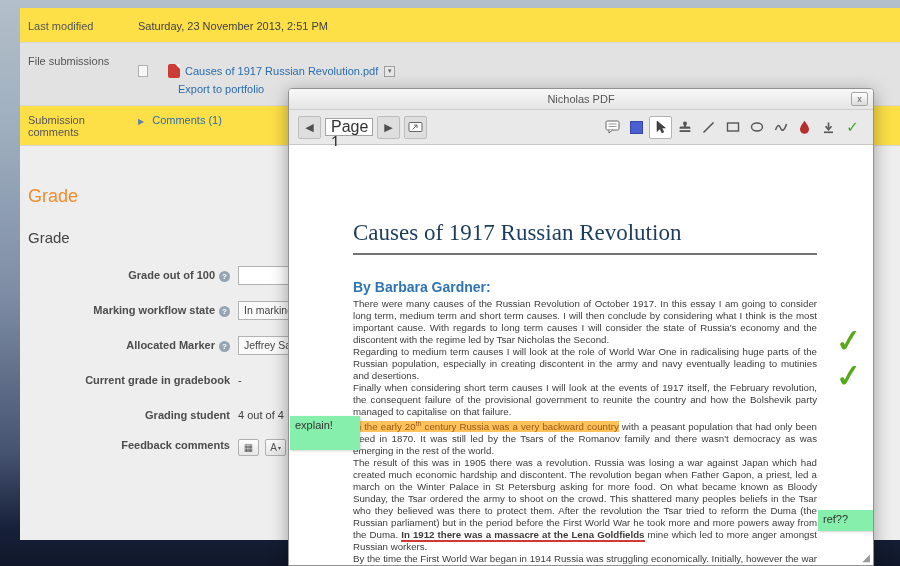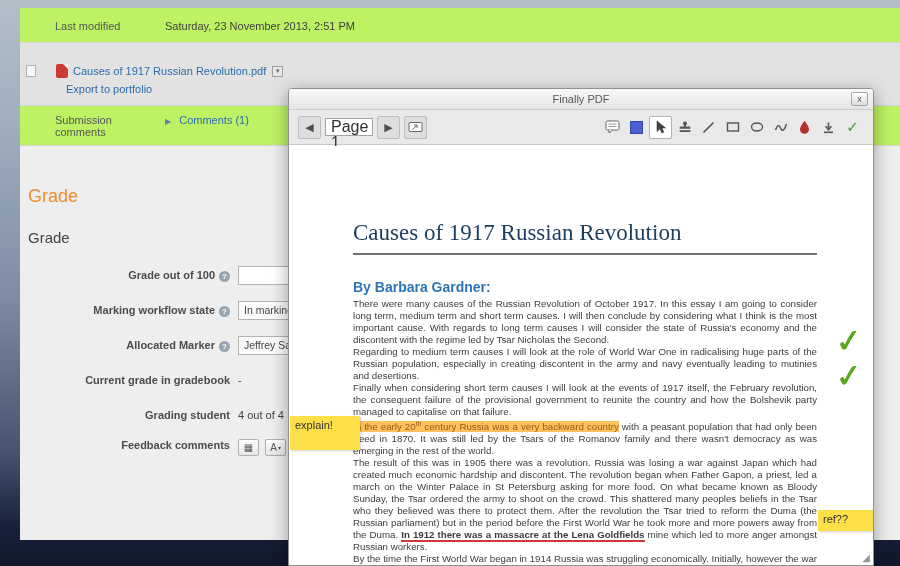--- a/index.html
+++ b/index.html
@@ -6,21 +6,21 @@
   html,body { margin:0; padding:0; }
   body {
     width:900px; height:566px; position:relative; overflow:hidden;
     background:linear-gradient(180deg,#b3bfc9 0%,#9fafbf 22%,#7e8da5 52%,#46536f 80%,#17213b 93%,#101729 100%);
     font-family:"Liberation Sans","DejaVu Sans",sans-serif;
   }
   .content { position:absolute; left:20px; top:8px; right:0; bottom:26px; background:#eeeeee; }
 
   
   .info-row { display:flex; border-bottom:1px solid #d6d6d6; font-size:11px; }
-  .info-row.a { background:#bef264;padding-left:27px; }
+  .info-row.a { background:#fde047; }
   .info-row.b { background:#e2e2e2; }
   .info-label { width:112px; flex-shrink:0; color:#555; padding:12px 4px 10px 8px; }
   .info-value { color:#3f3f3f; padding:12px 6px 10px 6px; }
   .info-row.r3 .info-label, .info-row.r3 .info-value { padding-top:8px; padding-bottom:7px; }
   .file-line { display:flex; align-items:center;margin-top:9px; }
   .doc-icon { width:10px; height:12px; border:1px solid #b0b0b0; background:#f7f7f7; margin-right:20px; display:inline-block; }
   .pdf-icon { width:12px; height:14px; background:#cc3b36; border-radius:2px; margin-right:5px; display:inline-block; position:relative; }
   .pdf-icon::after { content:""; position:absolute; right:0; top:0; border-style:solid; border-width:0 5px 5px 0; border-color:transparent #eeeeee transparent transparent; }
   a.link { color:#2b6daf; text-decoration:none; cursor:pointer; }
   .mini-action { width:11px; height:11px; border:1px solid #9f9f9f; background:#e8e8e8; margin-left:6px; display:inline-flex; align-items:center; justify-content:center; font-size:7px; color:#666; }
@@ -63,39 +63,40 @@
   
   .pdf-body { position:absolute; left:0; right:0; top:57px; bottom:0; background:#fff; overflow:hidden; }
   .pdf-content { padding:74px 56px 0 64px; }
   .pdf-title { margin:0; font-family:"Liberation Serif","DejaVu Serif",serif; font-weight:normal; font-size:23px;
     color:#1c3d5e; padding-bottom:7px; border-bottom:2px solid #737373; }
   .pdf-byline { margin-top:24px; margin-bottom:3px; font-size:14px; font-weight:bold; color:#2e74b5; }
   .pp { margin:0; font-size:9.7px; line-height:12px; color:#3c3c3c; text-align:justify; }
   .hl { background:#fcc35c; color:#9d5715; }
   .hl sup { font-size:7px; }
   .redline { border-bottom:2px solid #d03a34;font-weight:bold; }
-  .note { position:absolute; background:#fde047; color:#333; font-size:11px; padding:3px 5px; box-shadow:1px 1px 2px rgba(0,0,0,.18); }
+  .note { position:absolute; background:#86efac; color:#333; font-size:11px; padding:3px 5px; box-shadow:1px 1px 2px rgba(0,0,0,.18); }
   .note1 { left:1px; top:270px; width:70px; height:34px; }
   .note2 { left:505px; top:364px; width:72px; height:21px;margin-left:24px; }
   .stampmark { position:absolute; color:#58a81c; font-size:32px; font-weight:bold; transform:rotate(-6deg); text-shadow:0.7px 0 0 #58a81c; }
   .s1 { left:546px; top:176px; }
   .s2 { left:546px; top:211px; }
   .resize-handle { position:absolute; right:3px; bottom:2px; color:#9a9a9a; font-size:10px; }
 </style>
 </head>
 <body>
 
 <div class="content">
 
   <div class="info-row a">
     <div class="info-label">Last modified</div>
     <div class="info-value">Saturday, 23 November 2013, 2:51 PM</div>
   </div>
 
   <div class="info-row b">
+    <div class="info-label">File submissions</div>
     <div class="info-value">
       <div class="file-line">
         <span class="doc-icon"></span>
         <span class="pdf-icon"></span>
         <a class="link">Causes of 1917 Russian Revolution.pdf</a>
         <span class="mini-action">▾</span>
       </div>
       <div class="export-line">
         <a class="link">Export to portfolio</a>
       </div>
@@ -159,21 +160,21 @@
           <span class="caret">▾</span>
         </span>
     </div>
   </div>
 
 </div>
 
 <div class="dialog">
 
   <div class="dlg-header">
-    <span>Finally PDF</span>
+    <span>Nicholas PDF</span>
     <span class="dlg-close">x</span>
   </div>
 
   <div class="dlg-toolbar">
     <span class="tb-btn">◀</span>
     <span class="page-box">Page 1</span>
     <span class="tb-btn">▶</span>
     <span class="tb-btn">
       <svg width="15" height="12" viewBox="0 0 15 12">
           <rect x="1" y="1.5" width="13" height="9" rx="1" fill="#fff" stroke="#666"></rect>

